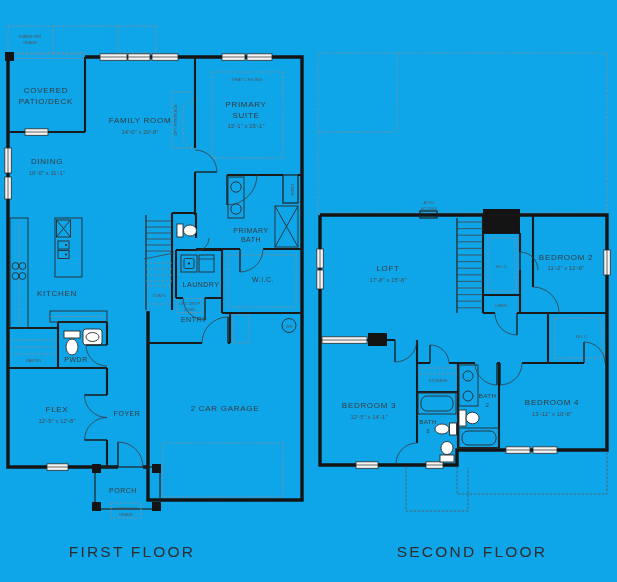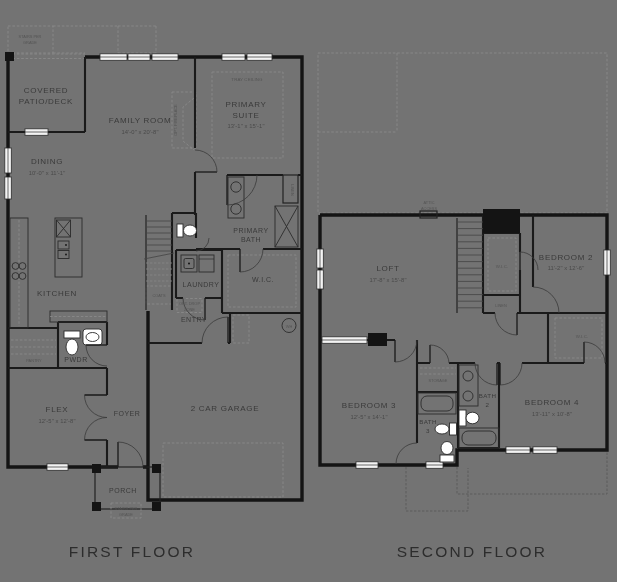--- a/index.html
+++ b/index.html
@@ -1,16 +1,16 @@
 <!DOCTYPE html>
 <html><head>
 <meta charset="utf-8">
 <style>
   html,body{margin:0;padding:0;background:#fff;}
-  .canvas{position:relative;width:617px;height:582px;background:#737373;overflow:hidden;}
+  .canvas{position:relative;width:617px;height:582px;background:#0ea5e9;overflow:hidden;}
   svg{position:absolute;left:0;top:0;}
   svg text{font-family:"Liberation Sans",sans-serif;fill:#3a3a3a;text-anchor:middle;}
   .lbl{font-size:8px;letter-spacing:.7px;}
   .dim{font-size:5.8px;letter-spacing:.1px;fill:#4a4a4a;}
   .mid{font-size:7px;letter-spacing:.5px;}
   .sm{font-size:4.4px;letter-spacing:.1px;fill:#555;}
   .xs{font-size:3.9px;fill:#555;}
   .bath{font-size:6.2px;letter-spacing:.4px;}
   .title{font-size:15.5px;letter-spacing:2.2px;fill:#2d2d2d;}
   .w4{stroke:#141414;stroke-width:3.4;fill:none;}

